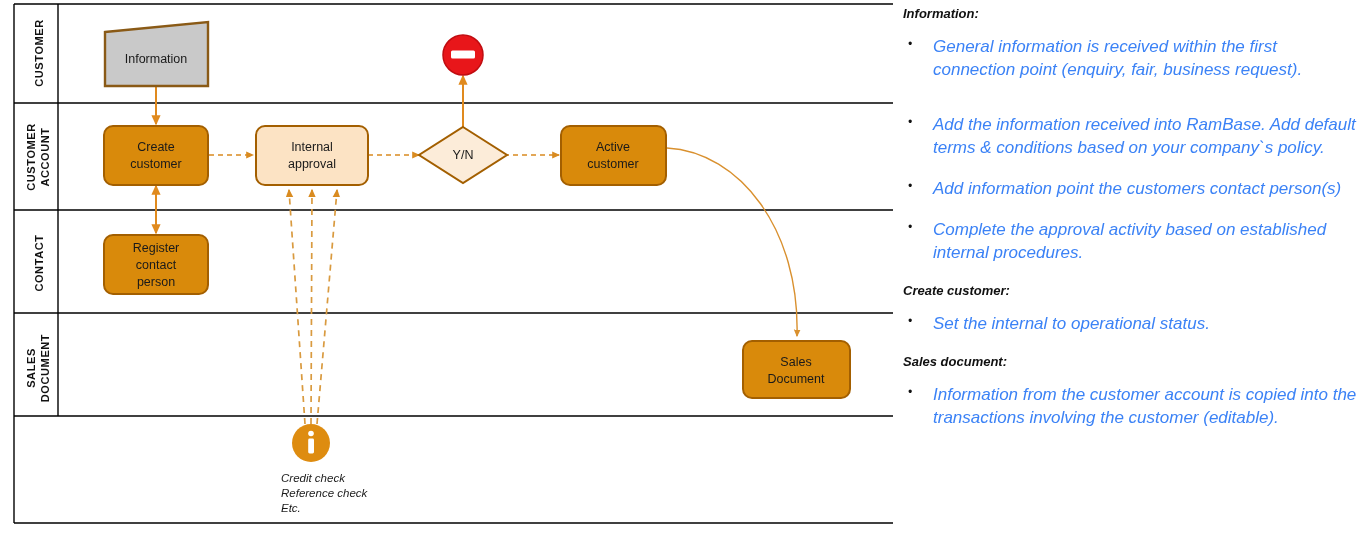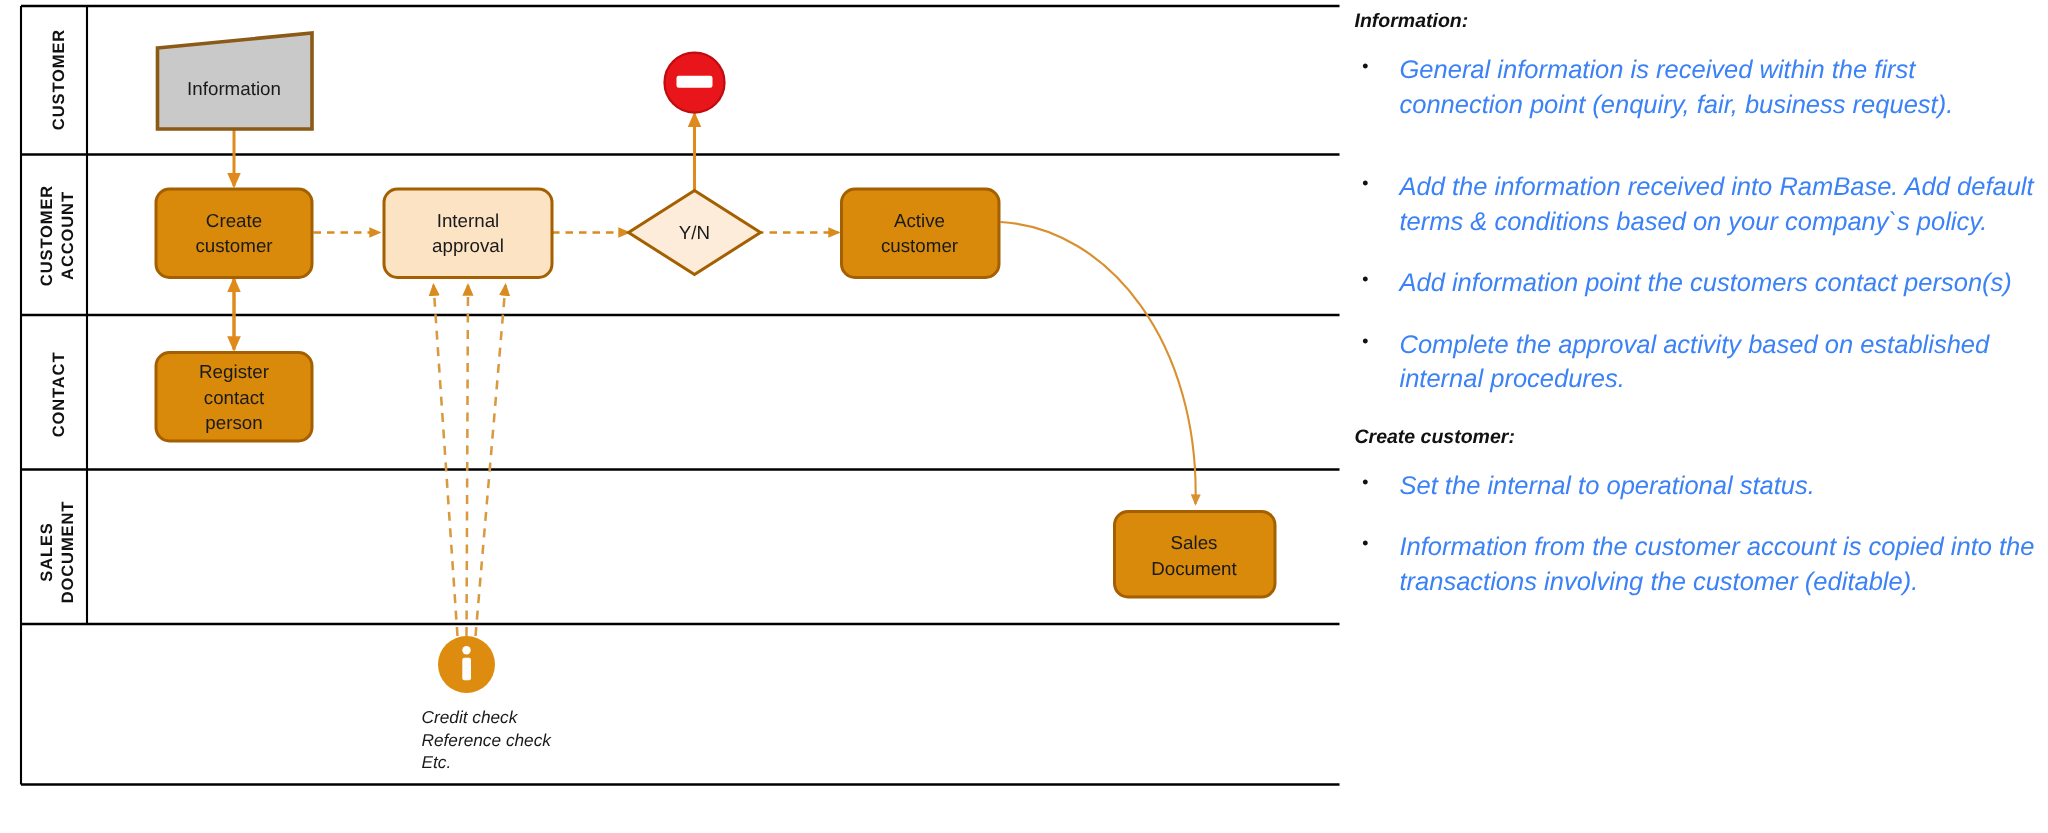--- a/index.html
+++ b/index.html
@@ -285,20 +285,21 @@
 
     <div class="section">
       <div class="section-heading">Create customer:</div>
       <div class="bullet-row">
         <span class="bullet-dot">•</span>
         <span class="bullet-body">Set the internal to operational status.</span>
       </div>
     </div>
 
     <div class="section">
+      <div class="section-heading">Sales document:</div>
       <div class="bullet-row">
         <span class="bullet-dot">•</span>
         <span class="bullet-body">Information from the customer account is copied into the transactions involving the customer (editable).</span>
       </div>
     </div>
 
   </div>
 </div>
 
 </body></html>

